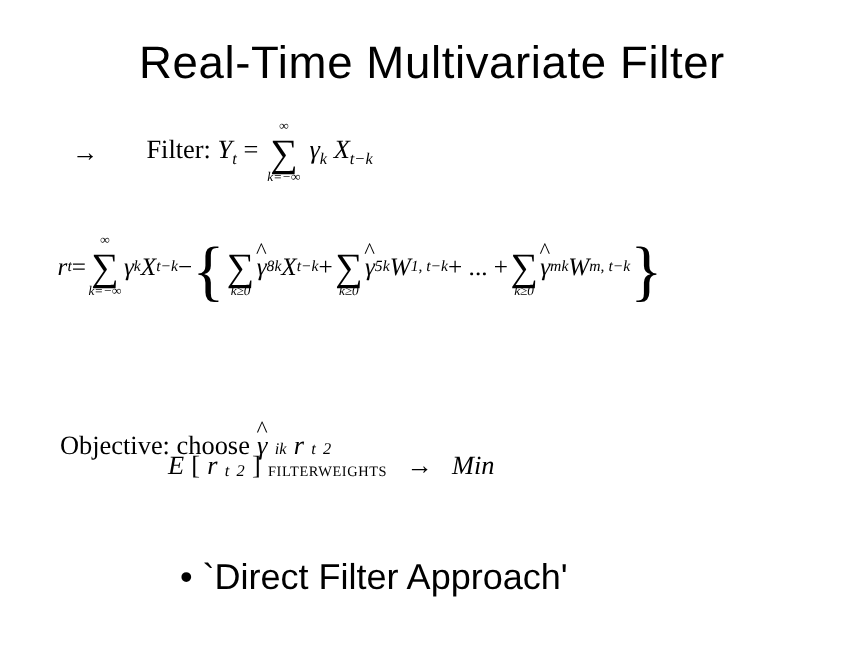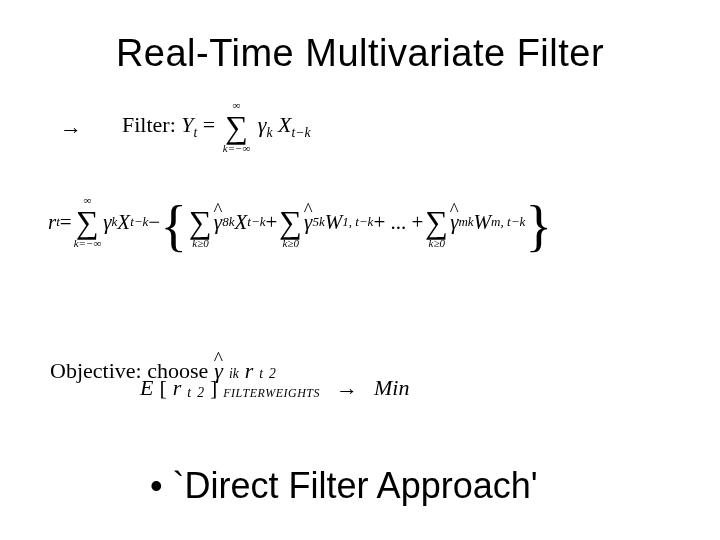--- a/index.html
+++ b/index.html
@@ -69,21 +69,21 @@
     font-family: "Times New Roman", Times, serif;
     font-size: 22px;
     display: flex;
     align-items: flex-end;
     gap: 6px;
   }
   .bullet {
     position: absolute;
     top: 465px;
     left: 150px;
-    font-size: 36px;
+    font-size: 30px;
     font-family: Arial, Helvetica, sans-serif;
   }
   .bullet::before {
     content: "• ";
   }
   .sum {
     display: inline-flex;
     flex-direction: column;
     align-items: center;
     line-height: 1;
@@ -111,21 +111,21 @@
     font-style: normal;
     font-size: 0.9em;
   }
   .bigbrace {
     font-size: 56px;
     line-height: 0;
     position: relative;
     top: 4px;
   }
   .arrow { margin: 0 10px; }
-  .subscript-label { font-size: 12px; font-style: italic; letter-spacing: 0.5px; }
+  .subscript-label { font-size: 12px; letter-spacing: 0.5px; }
 </style>
 </head>
 <body>
 
 <div class="slide">
 
   <div class="title">Real-Time Multivariate Filter</div>
 
   <div class="eq1">
     <span class="arrow">→</span>

